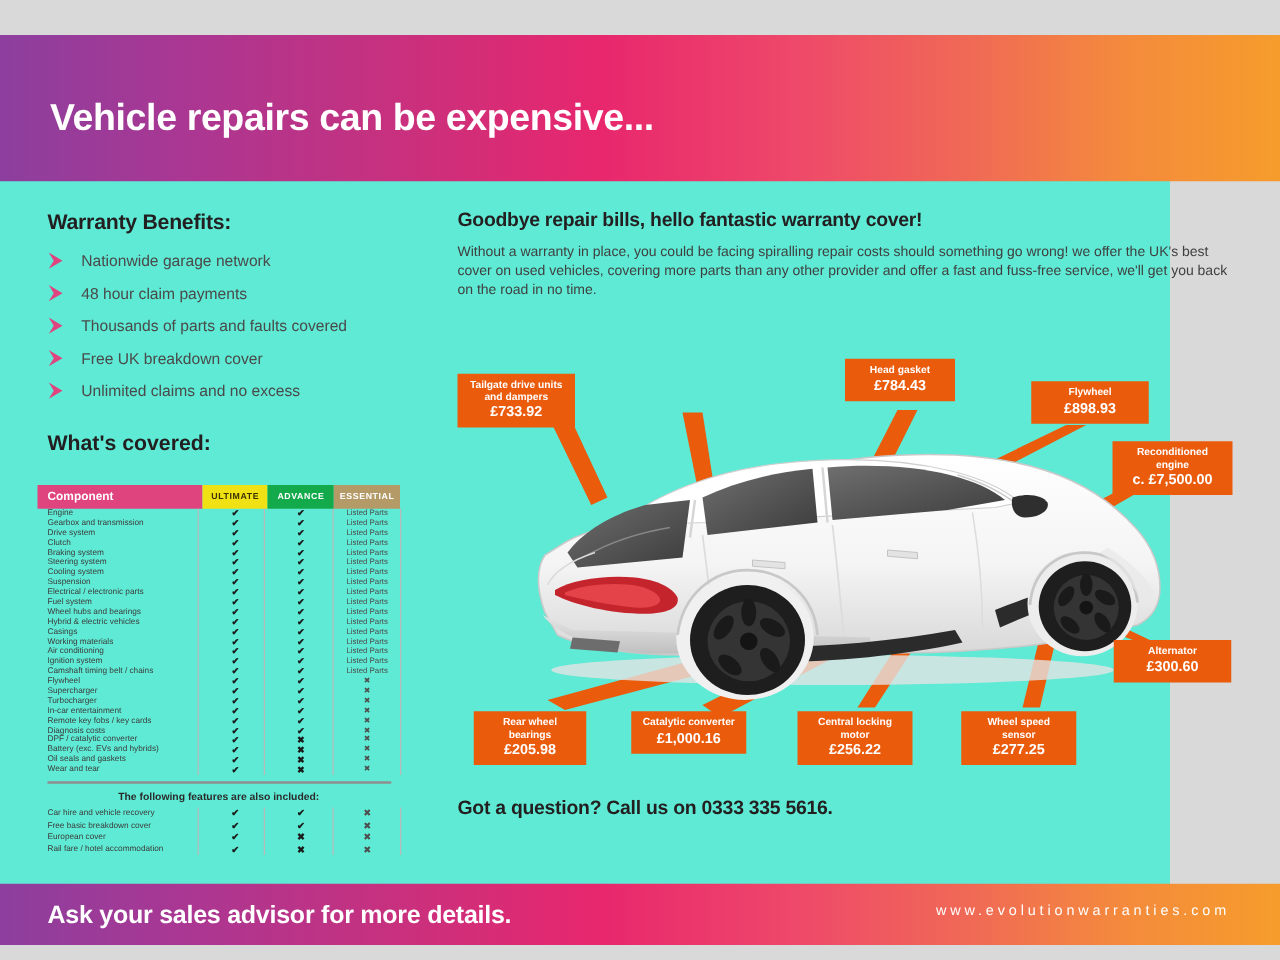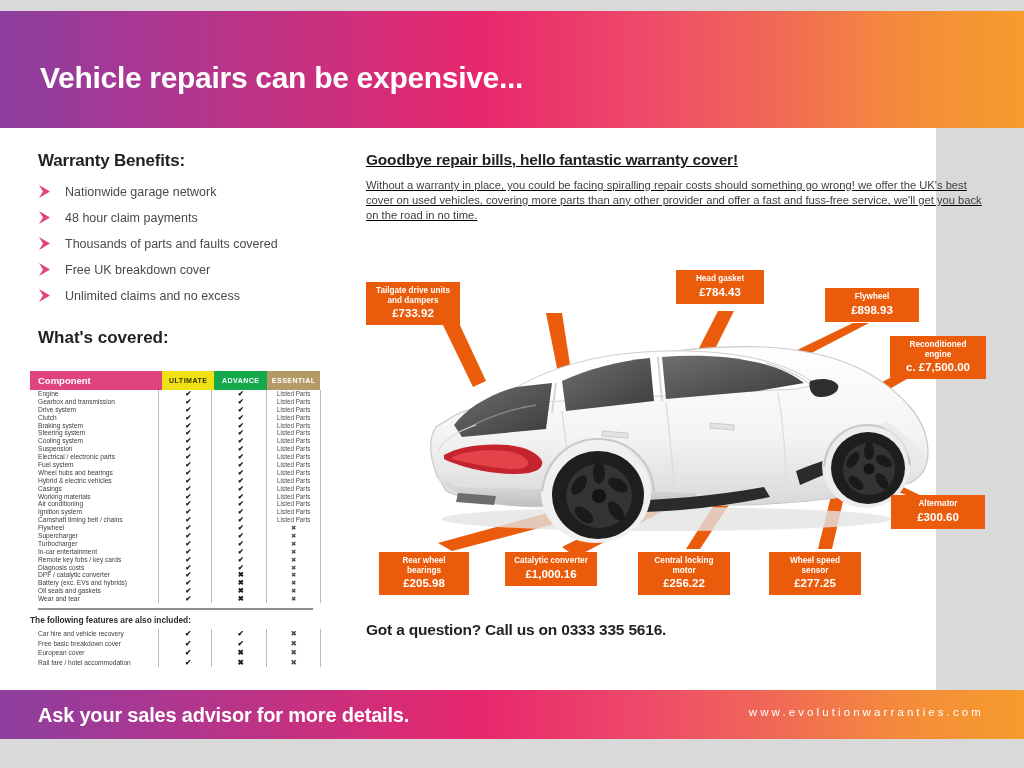--- a/index.html
+++ b/index.html
@@ -3,22 +3,22 @@
 <meta charset="utf-8">
 <style>
   html,body{margin:0;padding:0;}
   body{
     width:1024px;height:768px;
     background:#d9d9d9;
     font-family:"Liberation Sans", sans-serif;
     overflow:hidden;
   }
   .page{
-    position:absolute;left:0;top:11px;width:936px;height:728px;
-    background:#ffffff;
+    position:absolute;left:0;top:28px;width:936px;height:728px;
+    background:#5eead4;
   }
   
   .header-bar{
     position:absolute;left:0;top:0;width:1024px;height:117px;
     background:linear-gradient(90deg,#8c3f9e 0%,#a93793 14%,#c6317f 30%,#e8276d 47%,#ee486a 62%,#f06a55 76%,#f48b3c 88%,#f69c2c 100%);
   }
   .header-title{
     position:absolute;left:40px;top:50px;
     color:#ffffff;font-size:30px;font-weight:bold;letter-spacing:-0.3px;
   }
@@ -60,30 +60,30 @@
     white-space:nowrap;line-height:7.9px;
   }
   .c-mark{
     width:53px;text-align:center;font-size:7.4px;color:#1a1a1a;
     font-weight:bold;line-height:7.9px;
   }
   .c-mark.a{width:55px;}
   .c-mark.e{width:54px;font-size:6.3px;color:#4d4d4d;font-weight:normal;}
   .vline{position:absolute;top:0;bottom:0;width:1px;background:#b9b9b9;}
   .extras-title{
-    font-size:8.3px;font-weight:bold;color:#2b2b2b;
+    font-size:8.3px;font-weight:bold;color:#2b2b2b;text-align:center;
     width:290px;margin-top:5px;
   }
   .extras{position:relative;margin-top:4px;}
   .extras .row{height:9.5px;}
   .extras .c-name{font-size:6.6px;line-height:9.5px;}
   .extras .c-mark{line-height:9.5px;font-size:7.6px;}
 
   
-  .right-col{position:absolute;left:366px;top:140px;width:630px;text-decoration:underline;}
+  .right-col{position:absolute;left:366px;top:140px;width:630px;}
   .r-title{font-size:15.5px;font-weight:bold;color:#231f20;letter-spacing:-0.2px;}
   .r-body{margin-top:9px;font-size:11.2px;color:#3f3f3f;line-height:15px;}
 
   
   .car-area{position:absolute;left:366px;top:250px;width:640px;height:350px;}
   .car-svg{position:absolute;left:0;top:0;}
 
   
   .callout{
     position:absolute;background:#ea5b0c;color:#ffffff;

